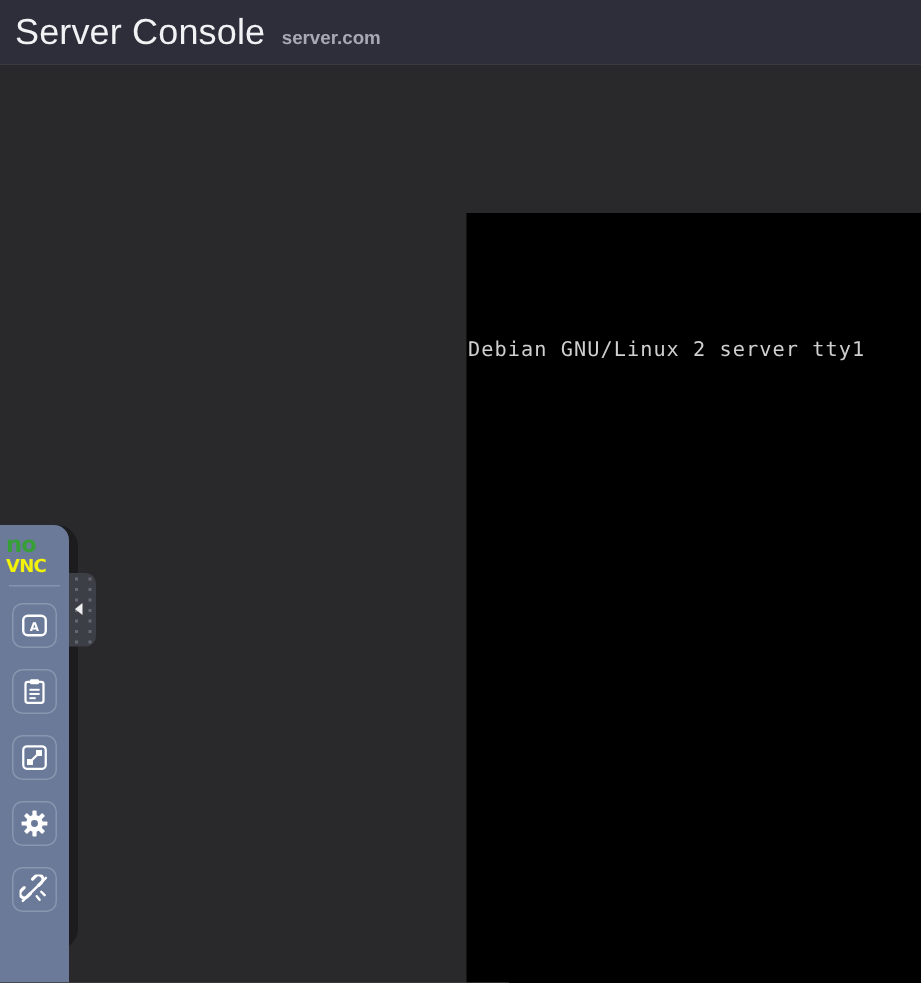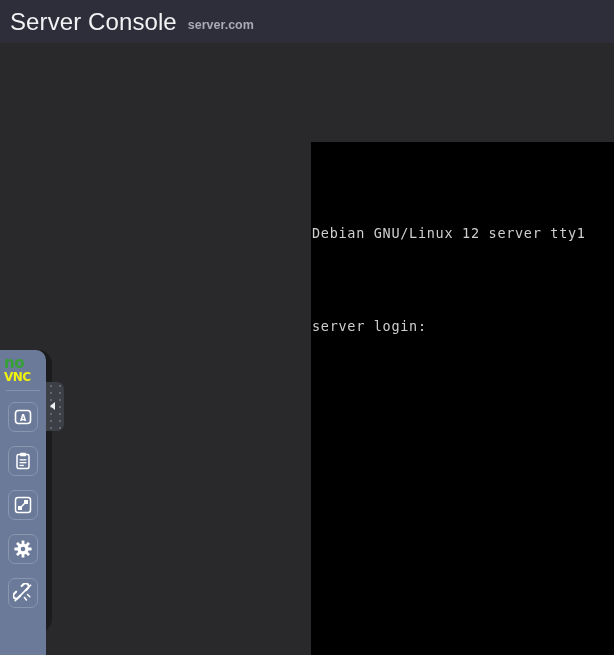--- a/index.html
+++ b/index.html
@@ -180,22 +180,21 @@
 
   <div id="header">
     <span id="header-title">Server Console</span>
     <span id="header-subtitle">server.com</span>
   </div>
 
   <div id="desktop-area">
 
     <div id="vnc-screen">
       <div id="terminal">
-        <div class="term-line">Debian GNU/Linux 12 server tty1</div>
-        <div class="term-line">server login:</div>
+        <div class="term-line">Debian GNU/Linux 2 server tty1</div>
       </div>
     </div>
 
   </div>
 
   <div id="control-bar-shadow"></div>
 
   <div id="control-bar">
 
     <div id="novnc-logo">

